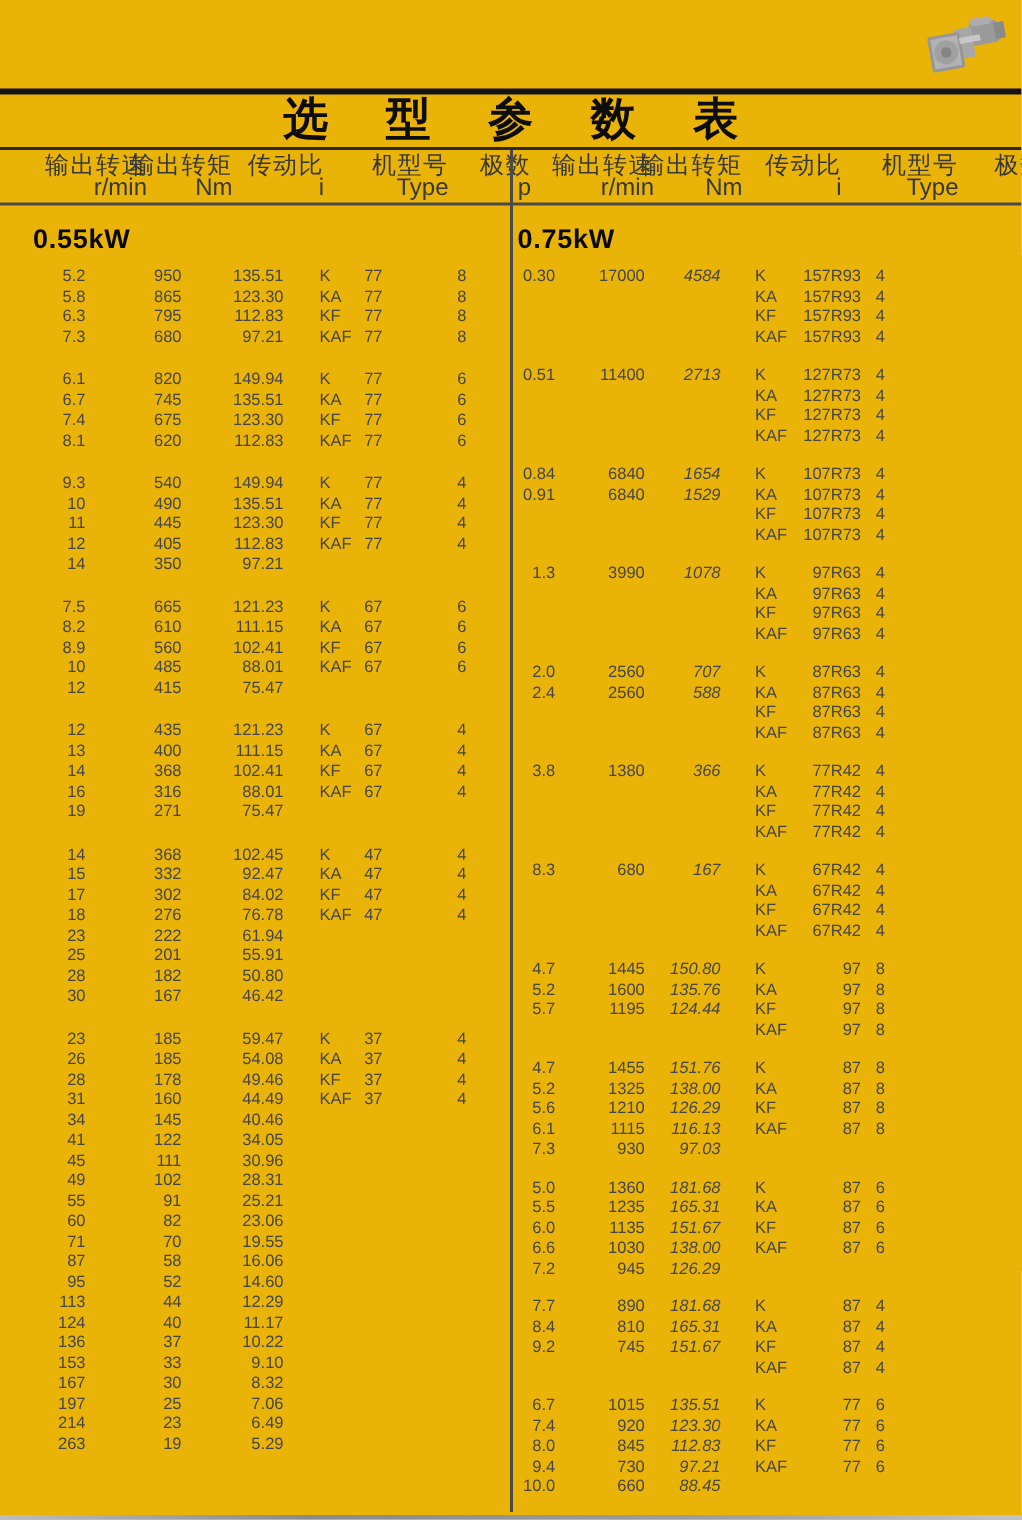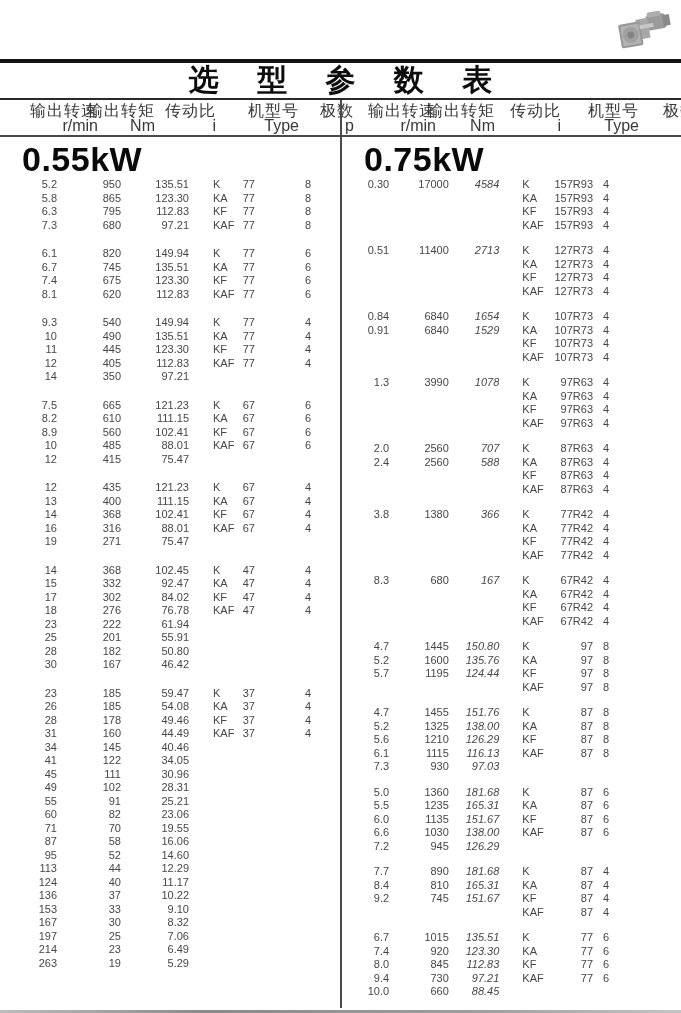--- a/index.html
+++ b/index.html
@@ -1,19 +1,19 @@
 <!DOCTYPE html>
 <html><head>
 <meta charset="utf-8">
 <style>
   * { margin:0; padding:0; box-sizing:border-box; }
   body { background:#e8e8e8; font-family:"Liberation Sans","DejaVu Sans",sans-serif; }
   .page {
     position:relative; width:681px; height:1013px; margin:0 auto;
-    background:#ffffff; overflow:hidden; color:#464646;
+    background:#eab308; overflow:hidden; color:#464646;
   }
 
   
   .rule { position:absolute; left:0; width:681px; }
   .rule-thick { top:59px; height:4px; background:#141414; }
   .rule-mid   { top:98px; height:2px; background:#2a2a2a; }
   .rule-thin  { top:135px; height:2px; background:#4a4a4a; }
   .divider    { position:absolute; left:340px; top:100px; width:2px; height:908px; background:#4a4a4a; }
   .bottom-edge{ position:absolute; left:0; bottom:0; width:681px; height:3px;
                 background:linear-gradient(to right,#bdbdbd,#8a8a8a 30%,#9e9e9e 70%,#c4c4c4); }
@@ -33,23 +33,23 @@
   .hdr-left { left:0; width:340px; }
   .hdr-right{ left:341px; width:340px; }
   .hlabel { position:absolute; top:0; width:96px; margin-left:-48px; text-align:right;
             font-size:16px; color:#383838; }
   .hlabel .zh   { height:15px; line-height:15px; letter-spacing:1px; }
   .hlabel .unit { height:15px; line-height:15px; }
 
   
   .half { position:absolute; top:140px; }
   .half-left  { left:0;    width:340px; }
-  .half-right { left:342px; width:271px; }
-
-  .power { font-size:34px; font-weight:bold; color:#0a0a0a;
+  .half-right { left:323px; width:271px; }
+
+  .power { font-size:18px; font-weight:bold; color:#0a0a0a;
            margin:6px 0 6px 22px; line-height:26px; letter-spacing:0.5px; }
 
   .row { display:flex; height:13.5px; line-height:13.5px; font-size:11px; white-space:nowrap; }
   .c { display:block; }
   .c1,.c2,.c3,.c5,.c6 { text-align:right; }
 
   .half-left  .group { margin-bottom:15px; }
   .half-right .group { margin-bottom:12px; }
   .group:last-child  { margin-bottom:0; }
 

